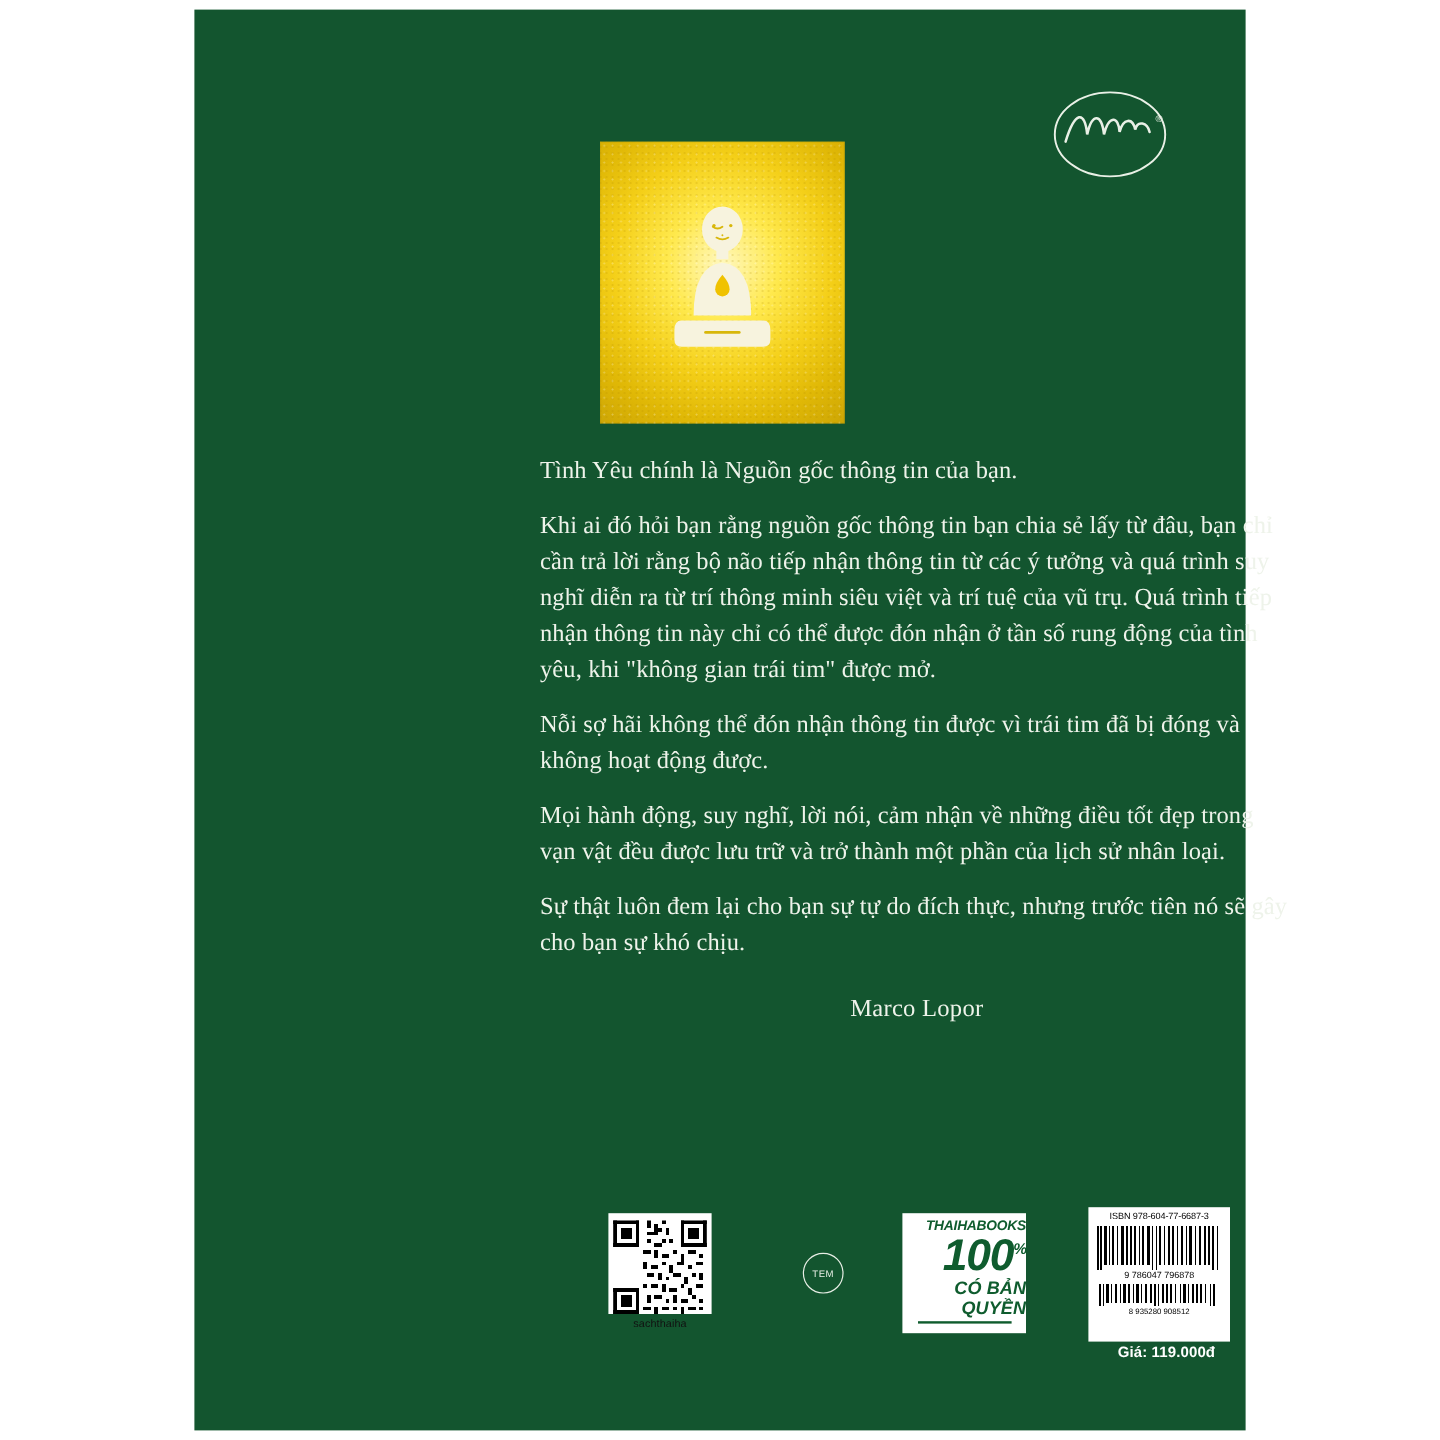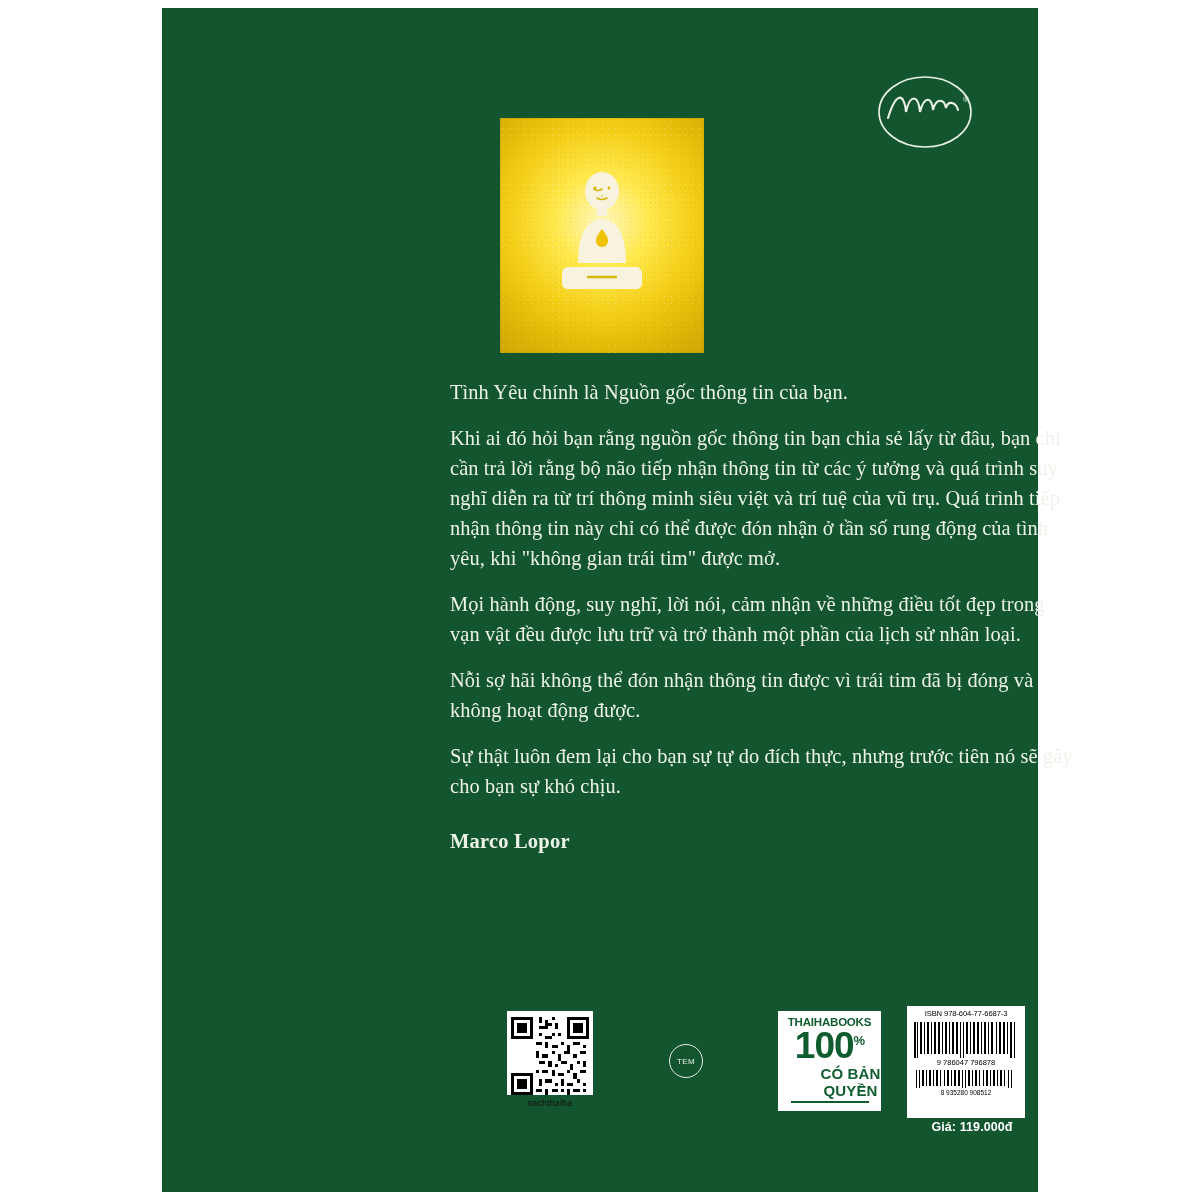--- a/index.html
+++ b/index.html
@@ -80,22 +80,22 @@
     font-size: 20.4px;
     line-height: 1.47;
     letter-spacing: 0.1px;
   }
   .text-block p {
     margin: 0 0 16px 0;
     text-align: left;
   }
   .byline {
     margin-top: 24px;
-    text-align: left;
-    font-weight: bold;
+    text-align: center;
+    font-weight: normal;
     font-size: 20.5px;
     letter-spacing: 0.2px;
   }
 
   
   .bottom {
     position: absolute;
     left: 162px;
     top: 990px;
     width: 876px;
@@ -142,30 +142,31 @@
     font-size: 8px;
     letter-spacing: 0.4px;
     display: flex;
     align-items: center;
     justify-content: center;
   }
 
   
   .badge {
     position: absolute;
-    left: 454px;
+    left: 428px;
     top: 13px;
     width: 103px;
     height: 100px;
     background: #ffffff;
     box-sizing: border-box;
     padding-top: 5px;
-    text-align: center;
+    text-align: right;
     font-family: "Liberation Sans", sans-serif;
     color: #0f5c2e;
+    font-style: italic;
   }
   .badge .brand {
     font-size: 11.5px;
     font-weight: bold;
     letter-spacing: -0.2px;
   }
   .badge .hundred {
     font-size: 37px;
     font-weight: bold;
     line-height: 0.96;
@@ -257,22 +258,22 @@
 
           <path d="M26 106 h68 q6 0 6 8 v8 q0 6 -6 6 h-68 q-6 0 -6 -6 v-8 q0 -8 6 -8 z" fill="#f7f3de" stroke="none"></path>
           <path d="M46 116 h28" stroke="#d8b70a" stroke-width="2.4"></path>
         </g>
       </svg>
     </div>
 
     <div class="text-block">
       <p>Tình Yêu chính là Nguồn gốc thông tin của bạn.</p>
       <p>Khi ai đó hỏi bạn rằng nguồn gốc thông tin bạn chia sẻ lấy từ đâu, bạn chỉ cần trả lời rằng bộ não tiếp nhận thông tin từ các ý tưởng và quá trình suy nghĩ diễn ra từ trí thông minh siêu việt và trí tuệ của vũ trụ. Quá trình tiếp nhận thông tin này chỉ có thể được đón nhận ở tần số rung động của tình yêu, khi "không gian trái tim" được mở.</p>
+      <p>Nỗi sợ hãi không thể đón nhận thông tin được vì trái tim đã bị đóng và không hoạt động được.</p>
       <p>Mọi hành động, suy nghĩ, lời nói, cảm nhận về những điều tốt đẹp trong vạn vật đều được lưu trữ và trở thành một phần của lịch sử nhân loại.</p>
-      <p>Nỗi sợ hãi không thể đón nhận thông tin được vì trái tim đã bị đóng và không hoạt động được.</p>
       <p>Sự thật luôn đem lại cho bạn sự tự do đích thực, nhưng trước tiên nó sẽ gây cho bạn sự khó chịu.</p>
       <div class="byline">Marco Lopor</div>
     </div>
 
     <div class="bottom">
 
       <div class="qr-block">
         <svg class="qr-img" viewBox="0 0 25 25" shape-rendering="crispEdges">
           <rect width="25" height="25" fill="#fff"></rect>
           <g fill="#000">

